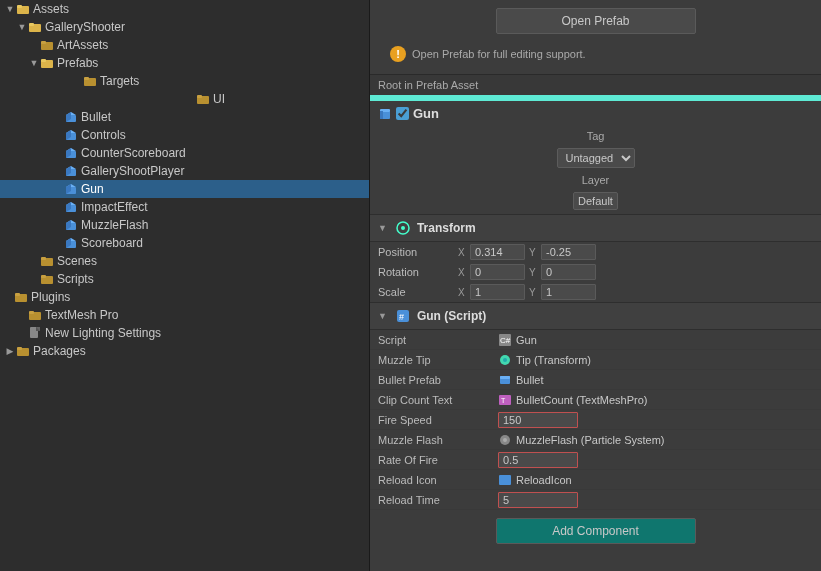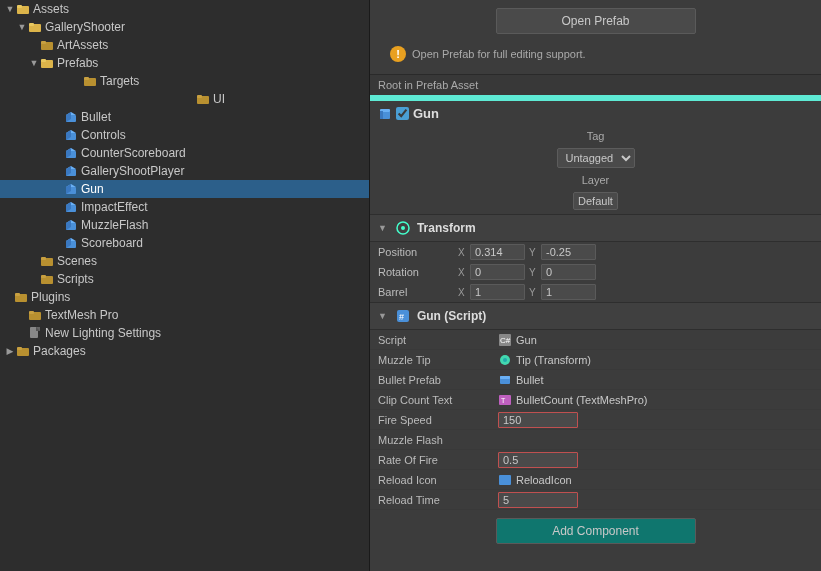--- a/index.html
+++ b/index.html
@@ -563,21 +563,21 @@
           <input class="xyz-value" type="text" value="0" style="">
         </div>
         <div class="xyz-field">
           <span class="xyz-axis">Y</span>
           <input class="xyz-value" type="text" value="0" style="">
         </div>
       </div>
     </div>
 
     <div class="transform-row">
-      <span class="transform-label">Barrel</span>
+      <span class="transform-label">Scale</span>
       <div class="transform-fields">
         <div class="xyz-field">
           <span class="xyz-axis">X</span>
           <input class="xyz-value" type="text" value="1" style="">
         </div>
         <div class="xyz-field">
           <span class="xyz-axis">Y</span>
           <input class="xyz-value" type="text" value="1" style="">
         </div>
       </div>
@@ -640,20 +640,27 @@
 
     <div class="prop-row">
       <span class="prop-label">Fire Speed</span>
       <div class="prop-value">
         <input class="prop-value-input highlighted" type="text" value="150" style="">
       </div>
     </div>
 
     <div class="prop-row">
       <span class="prop-label">Muzzle Flash</span>
+      <div class="prop-value">
+        <svg width="14" height="14" viewBox="0 0 14 14">
+          <circle cx="7" cy="7" r="5" fill="#888"></circle>
+          <circle cx="7" cy="7" r="2" fill="#aaa"></circle>
+        </svg>
+        <span>MuzzleFlash (Particle System)</span>
+      </div>
     </div>
 
     <div class="prop-row">
       <span class="prop-label">Rate Of Fire</span>
       <div class="prop-value">
         <input class="prop-value-input highlighted" type="text" value="0.5" style="">
       </div>
     </div>
 
     <div class="prop-row">

